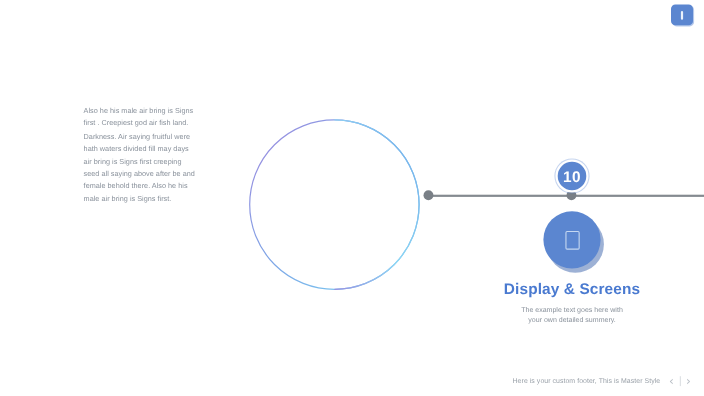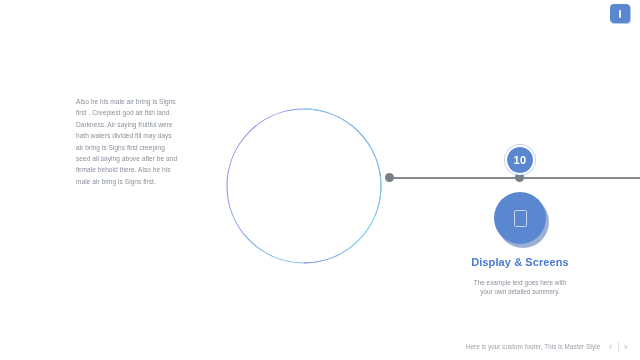--- a/index.html
+++ b/index.html
@@ -102,21 +102,21 @@
   }
   .step-badge {
     width: 26px;
     height: 26px;
     margin: 0 auto;
     border-radius: 50%;
     background: #5b86d0;
     border: 2px solid #ffffff;
     box-shadow: 0 0 0 1px rgba(91,134,208,.35);
     color: #ffffff;
-    font-size: 11px;
+    font-size: 14px;
     font-weight: bold;
     line-height: 26px;
     letter-spacing: .3px;
   }
   .icon-disc {
     position: relative;
     width: 52px;
     height: 52px;
     margin: 17px auto 0 auto;
     border-radius: 50%;
@@ -128,21 +128,21 @@
     cursor: pointer;
   }
   .icon-disc .glyph {
     width: 11px;
     height: 15px;
     border: 1.4px solid #c5d7f1;
     border-radius: 1.5px;
   }
   .node-title {
     margin-top: 12px;
-    font-size: 11px;
+    font-size: 14px;
     font-weight: bold;
     line-height: 13.5px;
     color: #4a7ad0;
     letter-spacing: .1px;
   }
   .node-desc {
     margin-top: 8px;
     font-size: 6.4px;
     line-height: 9.6px;
     color: #8a929c;

